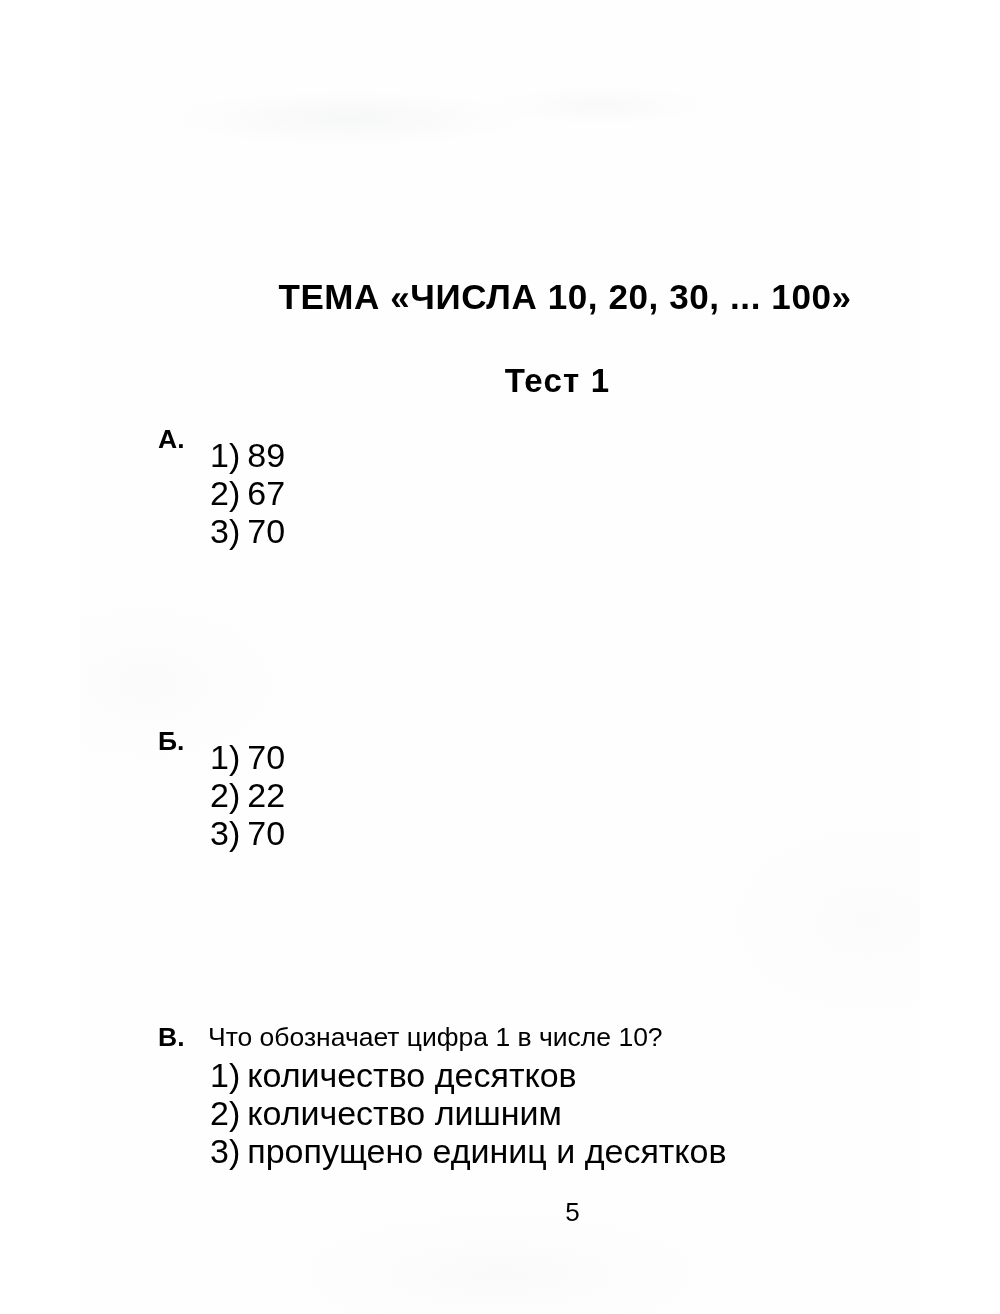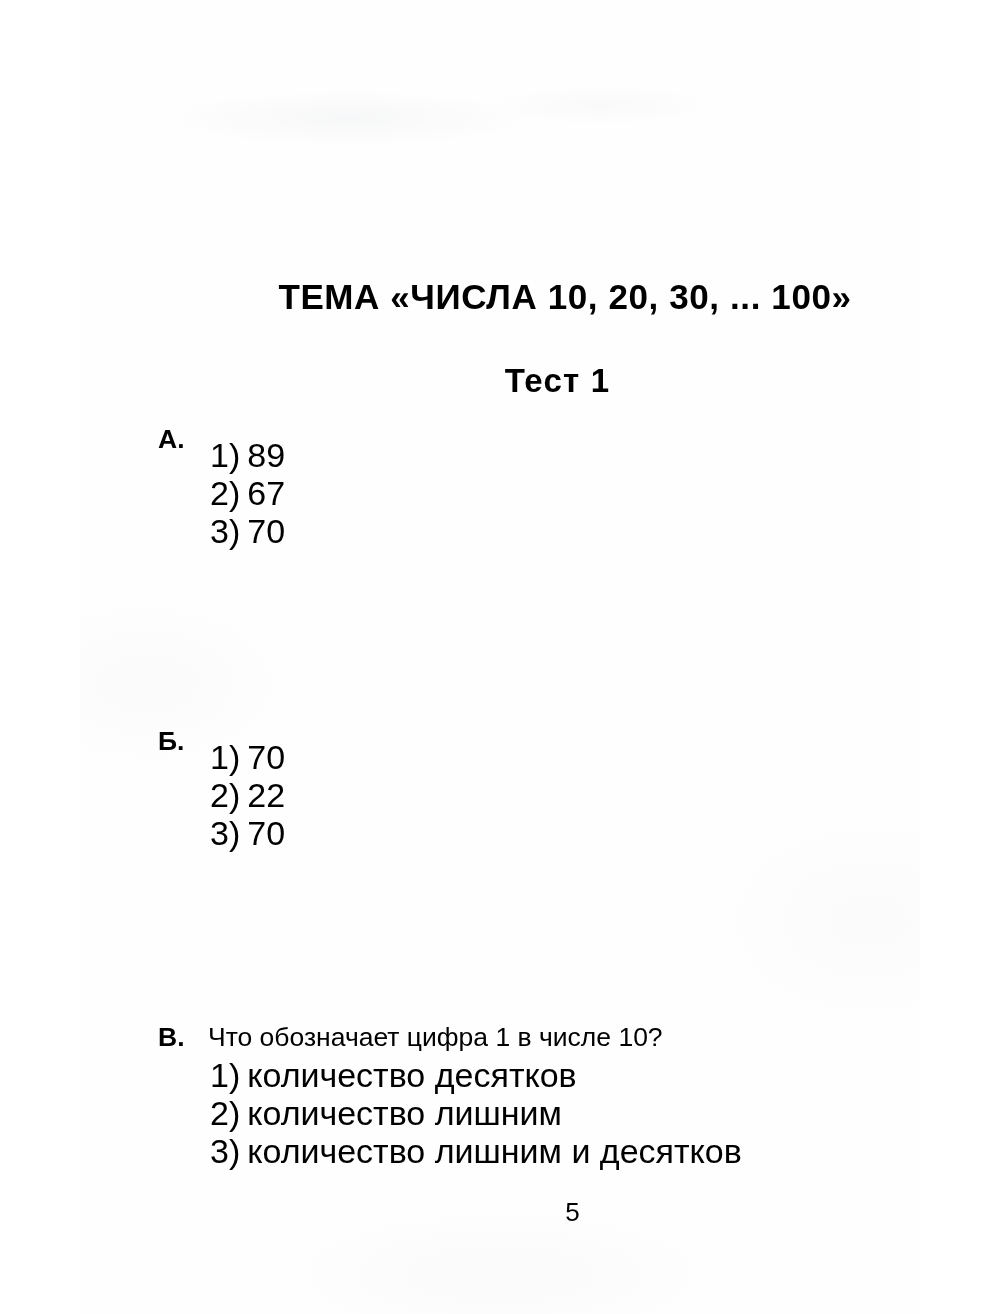--- a/index.html
+++ b/index.html
@@ -185,21 +185,21 @@
         <span class="q-text">Что обозначает цифра 1 в числе 10?</span>
       </div>
       <ul class="q-options">
         <li class="q-option">
           <span class="opt-num">1)</span><span class="opt-text">количество десятков</span>
         </li>
         <li class="q-option">
           <span class="opt-num">2)</span><span class="opt-text">количество лишним</span>
         </li>
         <li class="q-option">
-          <span class="opt-num">3)</span><span class="opt-text">количество лишним и десятков</span>
+          <span class="opt-num">3)</span><span class="opt-text">пропущено единиц и десятков</span>
         </li>
       </ul>
     </section>
 
     <div class="page-number">5</div>
 
   </div>
 </div>
 
 </body></html>

